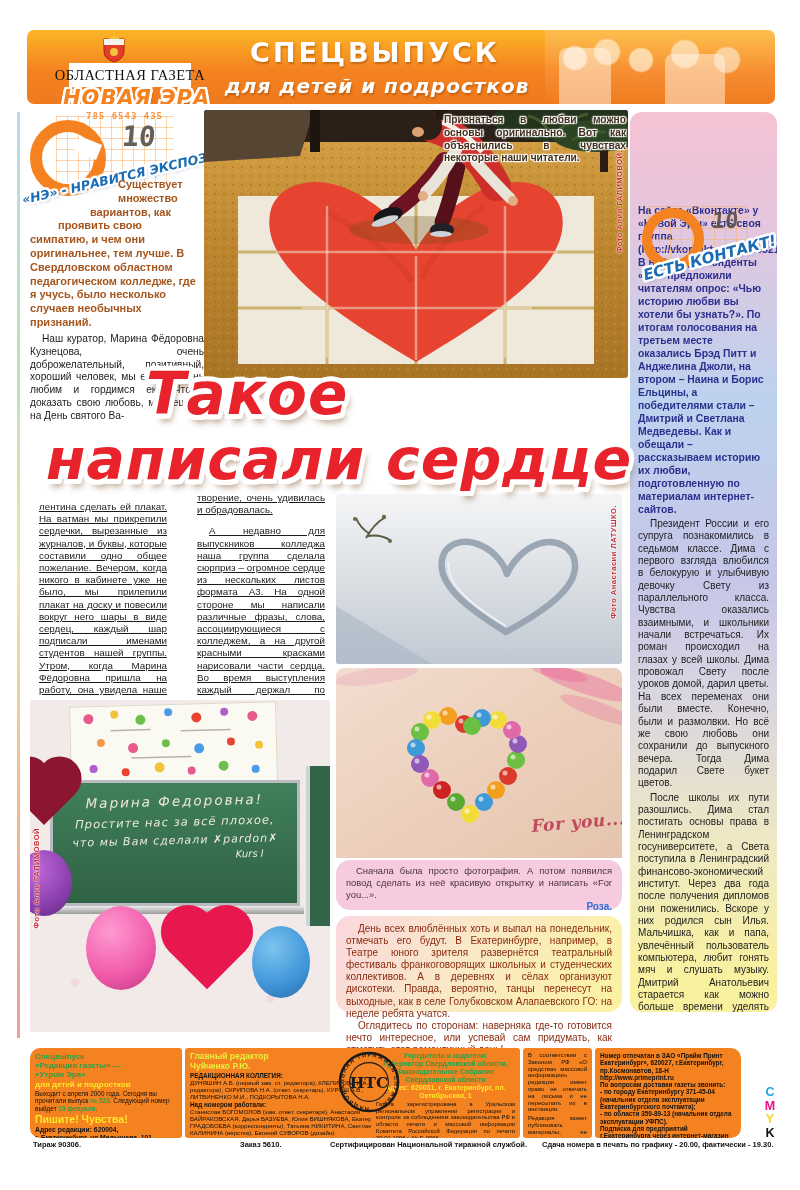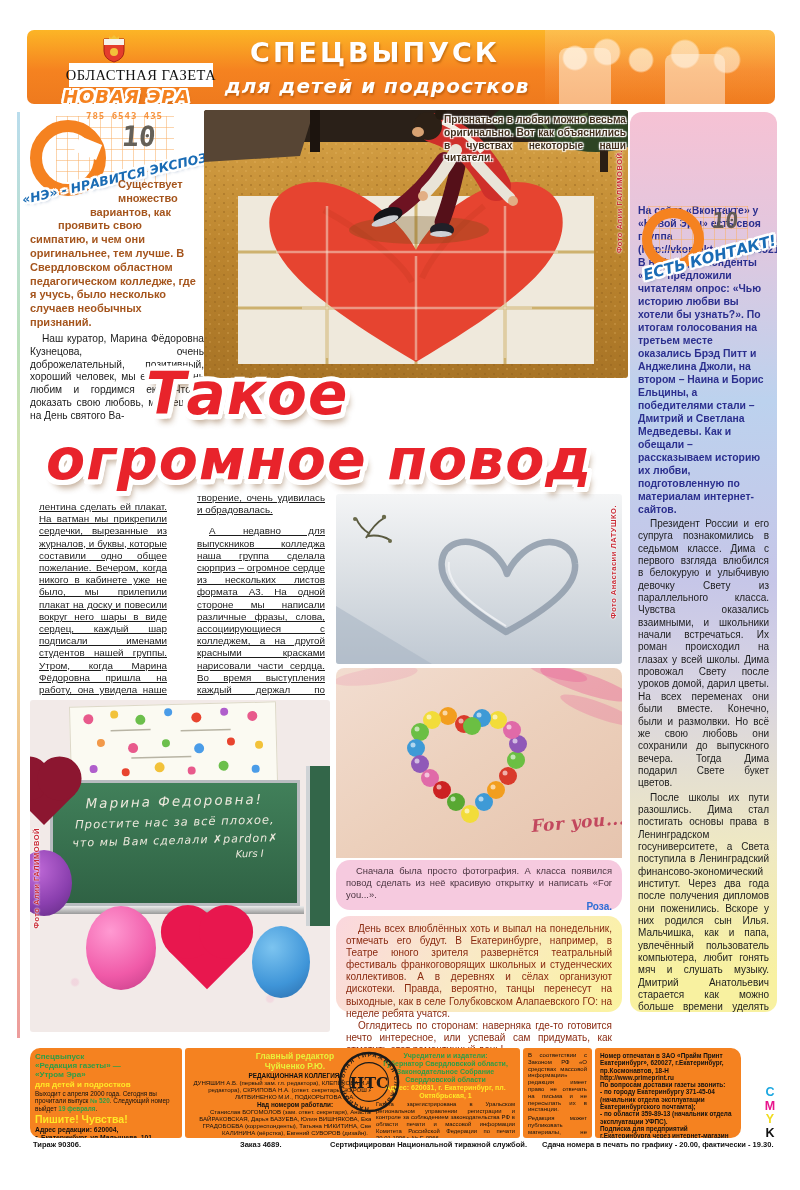--- a/index.html
+++ b/index.html
@@ -1,23 +1,23 @@
 <!DOCTYPE html>
 <html><head>
 <meta charset="utf-8">
 <style>
   html,body{margin:0;padding:0;width:800px;height:1190px;overflow:hidden;background:#fff;}
   .page{position:relative;width:800px;height:1190px;background:#fff;font-family:"Liberation Sans",sans-serif;overflow:hidden;}
 
   
   .header{position:absolute;left:27px;top:30px;width:748px;height:74px;border-radius:7px;
     background:linear-gradient(180deg,#fcb526 0%,#f58220 55%,#ee7a1e 100%);overflow:hidden;}
-  .mast-box{position:absolute;left:42px;top:33px;width:144px;height:24px;background:#fff;display:flex;align-items:center;justify-content:center;}
+  .mast-box{position:absolute;left:42px;top:33px;width:122px;height:24px;background:#fff;display:flex;align-items:center;justify-content:center;}
   .mast-top{font-family:"Liberation Serif",serif;font-size:14.5px;color:#111;letter-spacing:.5px;white-space:nowrap;}
-  .mast-bottom{position:absolute;left:36px;top:56px;font-family:"DejaVu Sans",sans-serif;font-size:18px;font-weight:bold;font-style:italic;color:#f58220;letter-spacing:1px;white-space:nowrap;
+  .mast-bottom{position:absolute;left:36px;top:56px;font-family:"DejaVu Sans",sans-serif;font-size:21px;font-weight:bold;font-style:italic;color:#f58220;letter-spacing:1px;white-space:nowrap;
     text-shadow:-2px -2px 0 #fff,2px -2px 0 #fff,-2px 2px 0 #fff,2px 2px 0 #fff,-2.5px 0 0 #fff,2.5px 0 0 #fff,0 -2.5px 0 #fff,0 2.5px 0 #fff,2px 4px 3px rgba(120,60,0,.4);}
   .spec-title{position:absolute;left:208px;top:7px;width:280px;text-align:center;font-family:"DejaVu Sans",sans-serif;font-size:27px;font-weight:bold;color:#fff;letter-spacing:3px;text-shadow:1px 2px 2px rgba(150,70,0,.5);}
   .spec-sub{position:absolute;left:180px;top:44px;width:340px;text-align:center;font-family:"DejaVu Sans",sans-serif;font-size:20px;font-weight:bold;font-style:italic;color:#fff;letter-spacing:1px;text-shadow:1px 2px 2px rgba(150,70,0,.5);}
   .people{position:absolute;right:0;top:0;width:230px;height:74px;
     background:
       radial-gradient(circle at 30px 28px, rgba(255,240,220,.75) 11px, rgba(255,255,255,0) 13px),
       radial-gradient(circle at 62px 22px, rgba(255,235,210,.7) 12px, rgba(255,255,255,0) 14px),
       radial-gradient(circle at 96px 30px, rgba(255,240,215,.7) 11px, rgba(255,255,255,0) 13px),
       radial-gradient(circle at 140px 24px, rgba(255,238,214,.65) 13px, rgba(255,255,255,0) 15px),
       radial-gradient(circle at 182px 30px, rgba(255,240,220,.6) 12px, rgba(255,255,255,0) 14px),
@@ -123,21 +123,21 @@
   
   .right-col{position:absolute;left:630px;top:112px;width:147px;height:900px;border-radius:12px;overflow:hidden;padding:4px 8px;box-sizing:border-box;
     background:linear-gradient(180deg,#f6c2d4 0%,#e5c6dd 12%,#bcd2ee 32%,#c6c6e8 52%,#d8d4e2 64%,#efe9c2 82%,#f8f1a0 96%);}
   .right-inner{position:relative;width:100%;height:100%;}
   .r-lead{margin-top:88px;font-size:10.4px;line-height:13px;font-weight:bold;color:#2b2f8e;text-align:left;}
   .r-p{margin:2px 0 0 0;font-size:10px;line-height:12.35px;color:#1d1d1d;text-align:justify;text-indent:12px;}
 
   
   .fblock{position:absolute;top:1048px;height:90px;background:#f58220;box-sizing:border-box;padding:4px 5px;overflow:hidden;}
   .fb1{left:30px;width:152px;border-radius:10px 3px 3px 10px;}
-  .fb2{left:185px;width:220px;border-radius:3px;text-align:center;}
+  .fb2{left:185px;width:220px;border-radius:3px;}
   .fb3{left:371px;width:149px;border-radius:3px;}
   .fb4{left:523px;width:69px;border-radius:3px;}
   .fb5{left:595px;width:146px;border-radius:3px 10px 10px 3px;}
   .fgreen{color:#2f9e46;font-weight:bold;}
   .fyellow{color:#ffe727;font-weight:bold;}
   .fb1 .t{font-size:8px;line-height:9.2px;}
   .fb1 .info{font-size:6.4px;line-height:7.4px;color:#111;margin-top:1px;}
   .fb1 .call{font-size:10.5px;margin-top:1px;}
   .fb1 .addr{font-size:6.8px;line-height:7.8px;font-weight:bold;color:#111;white-space:pre-line;margin-top:1px;}
   .fb2 .ed{font-size:8.5px;line-height:9.6px;color:#e9ef3a;font-weight:bold;}
@@ -237,25 +237,25 @@
         <path d="M252,40 Q238,66 222,82" stroke="#e9e4d8" stroke-width="12" fill="none" stroke-linecap="round"></path>
         <circle cx="219" cy="86" r="5" fill="#e2ae84"></circle>
         <path d="M272,52 Q292,74 306,88" stroke="#e9e4d8" stroke-width="11" fill="none" stroke-linecap="round"></path>
         <circle cx="309" cy="91" r="5" fill="#e2ae84"></circle>
         <circle cx="224" cy="16" r="14" fill="#2c2016"></circle>
         <circle cx="237" cy="4" r="6" fill="#241a10"></circle>
         <ellipse cx="214" cy="22" rx="6" ry="5" fill="#d8a272"></ellipse>
       </g>
     </svg>
   </div>
-  <div class="photo-intro">Признаться в любви можно весьма оригинально. Вот как объяснились в чувствах некоторые наши читатели.</div>
+  <div class="photo-intro">Признаться в любви можно основы оригинально. Вот как объяснились в чувствах некоторые наши читатели.</div>
   <div class="vcredit" style="left:615px;top:150px;">Фото Алии ГАЛИМОВОЙ.</div>
 
   <div class="hl hl1">Такое</div>
-  <div class="hl hl2">огромное повод</div>
+  <div class="hl hl2">написали сердце</div>
 
   <div class="twocol">
     <p>лентина сделать ей плакат. На ватман мы прикрепили сердечки, вырезанные из журналов, и буквы, которые составили одно общее пожелание. Вечером, когда никого в кабинете уже не было, мы прилепили плакат на доску и повесили вокруг него шары в виде сердец, каждый шар подписали именами студентов нашей группы. Утром, когда Марина Фёдоровна пришла на работу, она увидела наше творение, очень удивилась и обрадовалась.</p>
     <p class="ind">А недавно для выпускников колледжа наша группа сделала сюрприз – огромное сердце из нескольких листов формата А3. На одной стороне мы написали различные фразы, слова, ассоциирующиеся с колледжем, а на другой красными красками нарисовали части сердца. Во время выступления каждый держал по несколько листков той стороной, где написаны слова-ассоциации. Затем мы все дружно перевернули листочки... Зал ахнул от удивления и восторга. Всем наше дружелюбное сердце понравилось!</p>
     <div class="author-red">Алия ГАЛИМОВА.</div>
   </div>
 
   <div class="snow-photo">
     <svg width="286" height="170" viewBox="0 0 286 170">
       <defs>
@@ -328,21 +328,21 @@
         <circle cx="179" cy="73" r="2.5" fill="#fff" opacity=".6"></circle>
           <circle cx="173" cy="59" r="2.5" fill="#fff" opacity=".6"></circle>
         <circle cx="159" cy="49" r="2.5" fill="#fff" opacity=".6"></circle>
           <circle cx="143" cy="47" r="2.5" fill="#fff" opacity=".6"></circle>
       </g>
       <text x="196" y="164" transform="rotate(-5 196 164)" font-family="DejaVu Serif, serif" font-style="italic" font-weight="bold" font-size="17" fill="#c2485e" letter-spacing="0.5">For you...</text>
     </svg>
   </div>
 
   <div class="candy-caption">
-    <div class="cap-text">Сначала была просто фотография. А класса появился повод сделать из неё красивую открытку и написать «For you...».</div>
+    <div class="cap-text">Сначала была просто фотография. А потом появился повод сделать из неё красивую открытку и написать «For you...».</div>
     <div class="cap-author">Роза.</div>
   </div>
 
   <div class="note-box">
     <p>День всех влюблённых хоть и выпал на понедельник, отмечать его будут. В Екатеринбурге, например, в Театре юного зрителя развернётся театральный фестиваль франкоговорящих школьных и студенческих коллективов. А в деревнях и сёлах организуют дискотеки. Правда, вероятно, танцы перенесут на выходные, как в селе Голубковском Алапаевского ГО: на неделе ребята учатся.</p>
     <p>Оглядитесь по сторонам: наверняка где-то готовится нечто интересное, или успевай сам придумать, как отметить этот романтичный день!</p>
   </div>
 
   <div class="balloons-photo">
     <div class="poster">
@@ -455,21 +455,21 @@
       </defs>
     <circle cx="32" cy="32" r="30" fill="none" stroke="#1a1a1a" stroke-width="2.6"></circle>
     <circle cx="32" cy="32" r="20" fill="none" stroke="#1a1a1a" stroke-width="1.2"></circle>
     <text font-size="6" font-weight="bold" fill="#1a1a1a" letter-spacing="1.2">
       <textPath href="#stampCircle">НАЦИОНАЛЬНАЯ ТИРАЖНАЯ СЛУЖБА</textPath>
     </text>
     <text x="32" y="38" text-anchor="middle" font-size="16" font-weight="bold" font-family="DejaVu Serif, serif" fill="#1a1a1a">НТС</text>
   </svg>
 
   <div class="bline" style="left:33px;">Тираж 90306.</div>
-  <div class="bline" style="left:240px;">Заказ 4689.</div>
+  <div class="bline" style="left:240px;">Заказ 5610.</div>
   <div class="bline" style="left:330px;">Сертифицирован Национальной тиражной службой.</div>
   <div class="bline" style="left:542px;">Сдача номера в печать по графику - 20.00, фактически - 19.30.</div>
 
   <div class="cmyk">
     <div style="color:#1ba7e0;">C</div>
     <div style="color:#e8148c;">M</div>
     <div style="color:#f0dc1e;">Y</div>
     <div style="color:#111;">K</div>
   </div>
 

